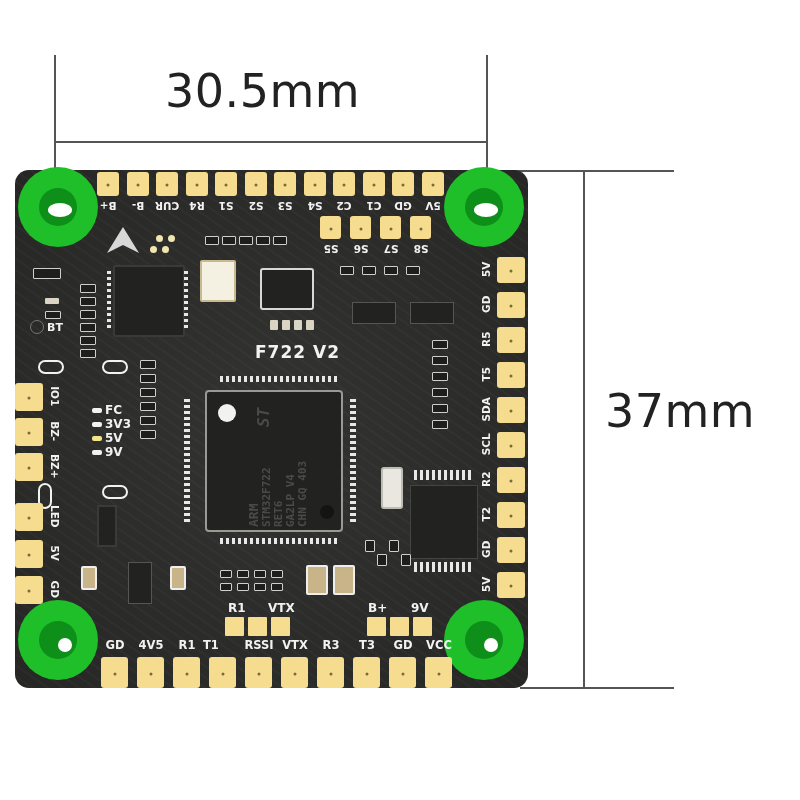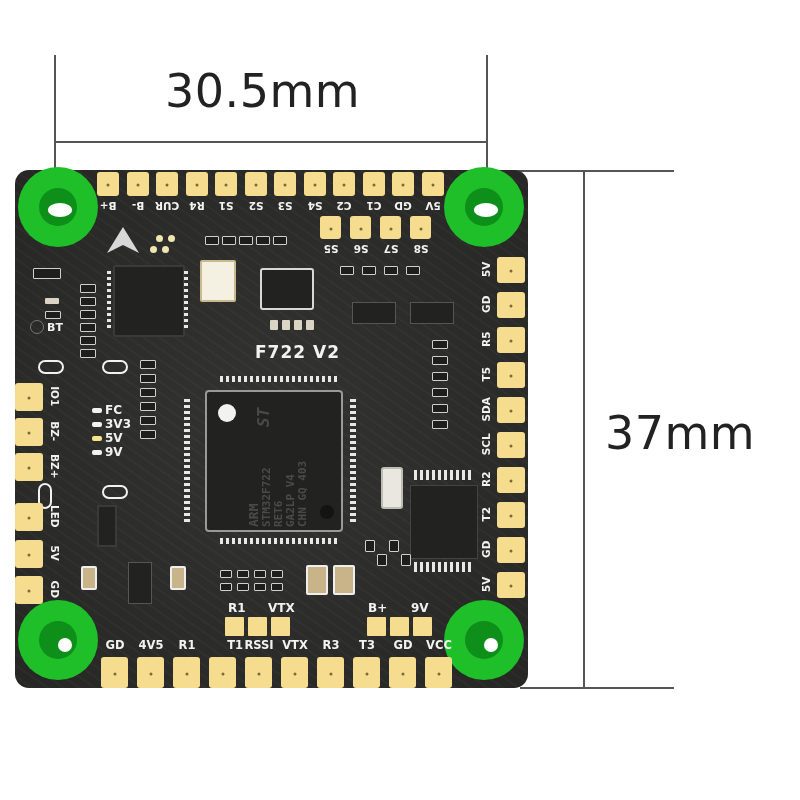--- a/index.html
+++ b/index.html
@@ -34,21 +34,21 @@
 <body>
 
 <div class="dimline" style="left:54px;top:55px;width:2px;height:115px;"></div>
 <div class="dimline" style="left:486px;top:55px;width:2px;height:115px;"></div>
 <div class="dimline" style="left:55px;top:141px;width:432px;height:2px;"></div>
 <div class="dimtext" style="left:165px;top:64px;">30.5mm</div>
 
 <div class="dimline" style="left:488px;top:170px;width:186px;height:2px;"></div>
 <div class="dimline" style="left:520px;top:687px;width:154px;height:2px;"></div>
 <div class="dimline" style="left:583px;top:170px;width:2px;height:518px;"></div>
-<div class="dimtext" style="left:605px;top:406px;">37mm</div>
+<div class="dimtext" style="left:605px;top:384px;">37mm</div>
 
 <div class="board"></div>
 
 <div id="top-pads"></div>
 <div id="top-inner-pads"></div>
 <div id="right-pads"></div>
 <div id="left-pads"></div>
 <div id="bottom-pads"></div>
 
 <div class="pad" style="left:225px;top:617px;width:19px;height:19px;border-radius:1px;"></div>
@@ -300,21 +300,21 @@
     <div class="dot"></div>
   </div>
 <div class="silk" style="left:131px;top:640px;width:40px;text-align:center;font-size:11.5px;">4V5</div>
 <div class="pad" style="left:173px;top:657px;width:27px;height:31px;">
     <div class="dot"></div>
   </div>
 <div class="silk" style="left:167px;top:640px;width:40px;text-align:center;font-size:11.5px;">R1</div>
 <div class="pad" style="left:209px;top:657px;width:27px;height:31px;">
     <div class="dot"></div>
   </div>
-<div class="silk" style="left:203px;top:640px;width:40px;text-align:right;font-size:11.5px;">T1</div>
+<div class="silk" style="left:203px;top:640px;width:40px;text-align:left;font-size:11.5px;">T1</div>
 <div class="pad" style="left:245px;top:657px;width:27px;height:31px;">
     <div class="dot"></div>
   </div>
 <div class="silk" style="left:239px;top:640px;width:40px;text-align:center;font-size:11.5px;">RSSI</div>
 <div class="pad" style="left:281px;top:657px;width:27px;height:31px;">
     <div class="dot"></div>
   </div>
 <div class="silk" style="left:275px;top:640px;width:40px;text-align:center;font-size:11.5px;">VTX</div>
 <div class="pad" style="left:317px;top:657px;width:27px;height:31px;">
     <div class="dot"></div>

